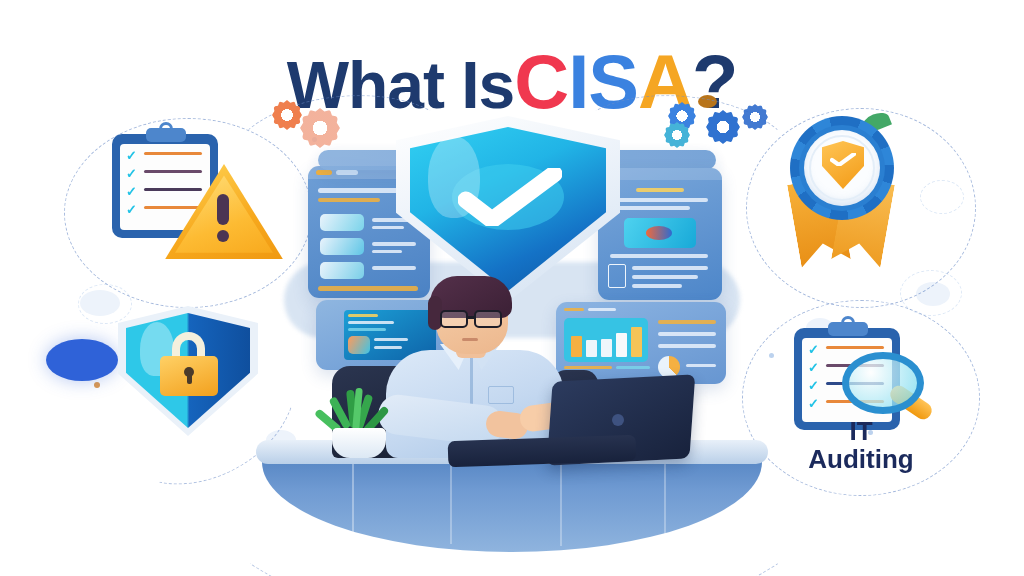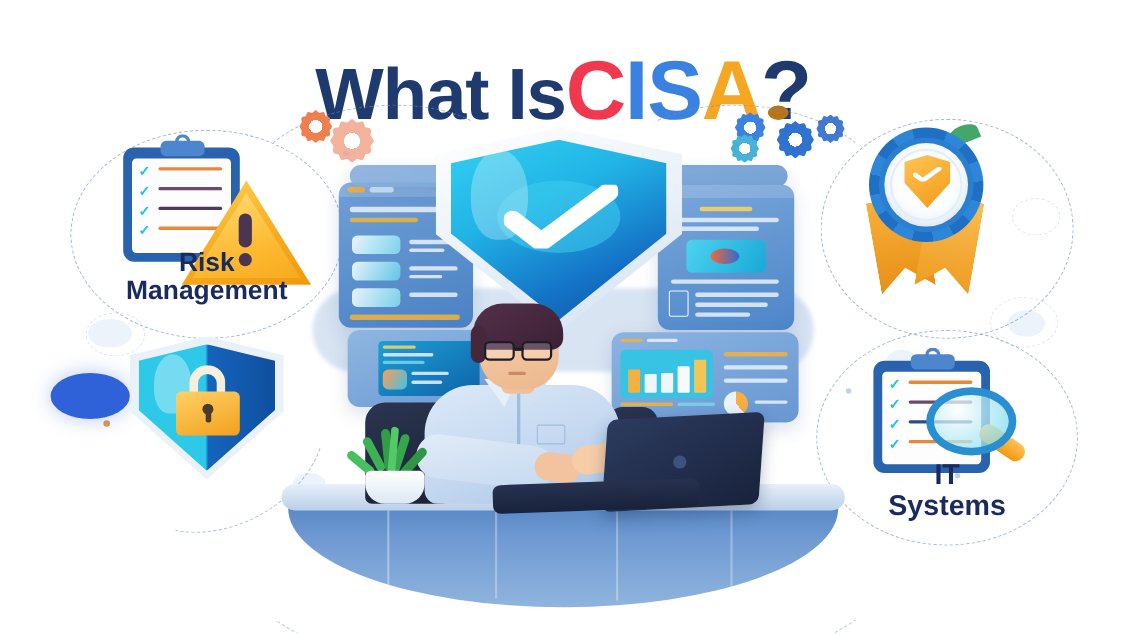--- a/index.html
+++ b/index.html
@@ -157,22 +157,20 @@
     <div class="abs" style="left:100px;top:44px;width:120px;height:102px;
                 background:linear-gradient(160deg,#ffd454 0%,#f7a91e 58%,#ef9810 100%);
                 clip-path:polygon(50% 2%,99% 95%,1% 95%);"></div>
     <div class="abs" style="left:110px;top:55px;width:100px;height:84px;
                 background:linear-gradient(160deg,#ffe07d 0%,#fdbb33 60%,#f7a81c 100%);
                 clip-path:polygon(50% 3%,99% 95%,1% 95%);"></div>
     <div class="abs" style="left:153px;top:76px;width:12px;height:31px;background:#4b3553;border-radius:6px;"></div>
     <div class="abs" style="left:153px;top:112px;width:12px;height:12px;background:#4b3553;border-radius:50%;"></div>
   </div>
 
-  <div class="feature-label" style="left:54px;top:226px;width:268px;font-size:24px;">Risk
-Management</div>
 
   <div class="dashed-ellipse" style="left:746px;top:108px;width:230px;height:200px;"></div>
 
   <div class="abs" style="left:746px;top:108px;width:230px;height:200px;">
 
     <div class="abs" style="left:48px;top:72px;width:50px;height:84px;background:linear-gradient(180deg,#f7b13a,#e88f16);
                 clip-path:polygon(0 0,100% 0,100% 100%,50% 76%,0 100%);transform:rotate(-10deg);"></div>
     <div class="abs" style="left:92px;top:72px;width:50px;height:84px;background:linear-gradient(180deg,#f9bd52,#ee9c22);
                 clip-path:polygon(0 0,100% 0,100% 100%,50% 76%,0 100%);transform:rotate(10deg);"></div>
 
@@ -222,21 +220,21 @@
     <div class="clip-line" style="left:84px;top:64px;width:58px;height:3px;background:#6a4a6a;"></div>
     <div class="clip-line" style="left:84px;top:82px;width:58px;height:3px;background:#2e4a8a;"></div>
     <div class="clip-line" style="left:84px;top:100px;width:58px;height:3px;background:#e8883a;"></div>
 
     <div class="abs" style="left:146px;top:94px;width:46px;height:17px;border-radius:8px;background:linear-gradient(180deg,#ffc356,#f0990f);transform:rotate(34deg);"></div>
     <div class="abs" style="left:100px;top:52px;width:82px;height:62px;border-radius:50%;border:7px solid #2a8fd0;
                 background:radial-gradient(circle at 32% 28%,rgba(255,255,255,.75),rgba(106,214,236,.75));"></div>
   </div>
 
   <div class="feature-label" style="left:742px;top:418px;width:238px;font-size:26px;">IT
-Systems</div>
+Auditing</div>
 
   <div class="abs" style="left:284px;top:262px;width:456px;height:76px;border-radius:38px;background:#b9cfe8;opacity:.55;filter:blur(2px);"></div>
 
   <div class="panel" style="left:308px;top:166px;width:122px;height:132px;background:linear-gradient(160deg,#6f9fd6,#4b82c4);">
     <div class="abs" style="left:0;top:0;width:122px;height:13px;background:rgba(255,255,255,.18);"></div>
     <div class="abs" style="left:8px;top:4px;width:16px;height:5px;border-radius:3px;background:#f3b13c;"></div>
     <div class="abs" style="left:28px;top:4px;width:22px;height:5px;border-radius:3px;background:#cfe3f7;"></div>
     <div class="panel-row" style="left:10px;top:22px;width:90px;height:5px;"></div>
     <div class="panel-row" style="left:10px;top:32px;width:62px;height:4px;background:#f3b13c;"></div>
     <div class="panel-thumb" style="left:12px;top:48px;width:44px;height:17px;background:linear-gradient(120deg,#e9f3fc,#7ad3ea);"></div>

